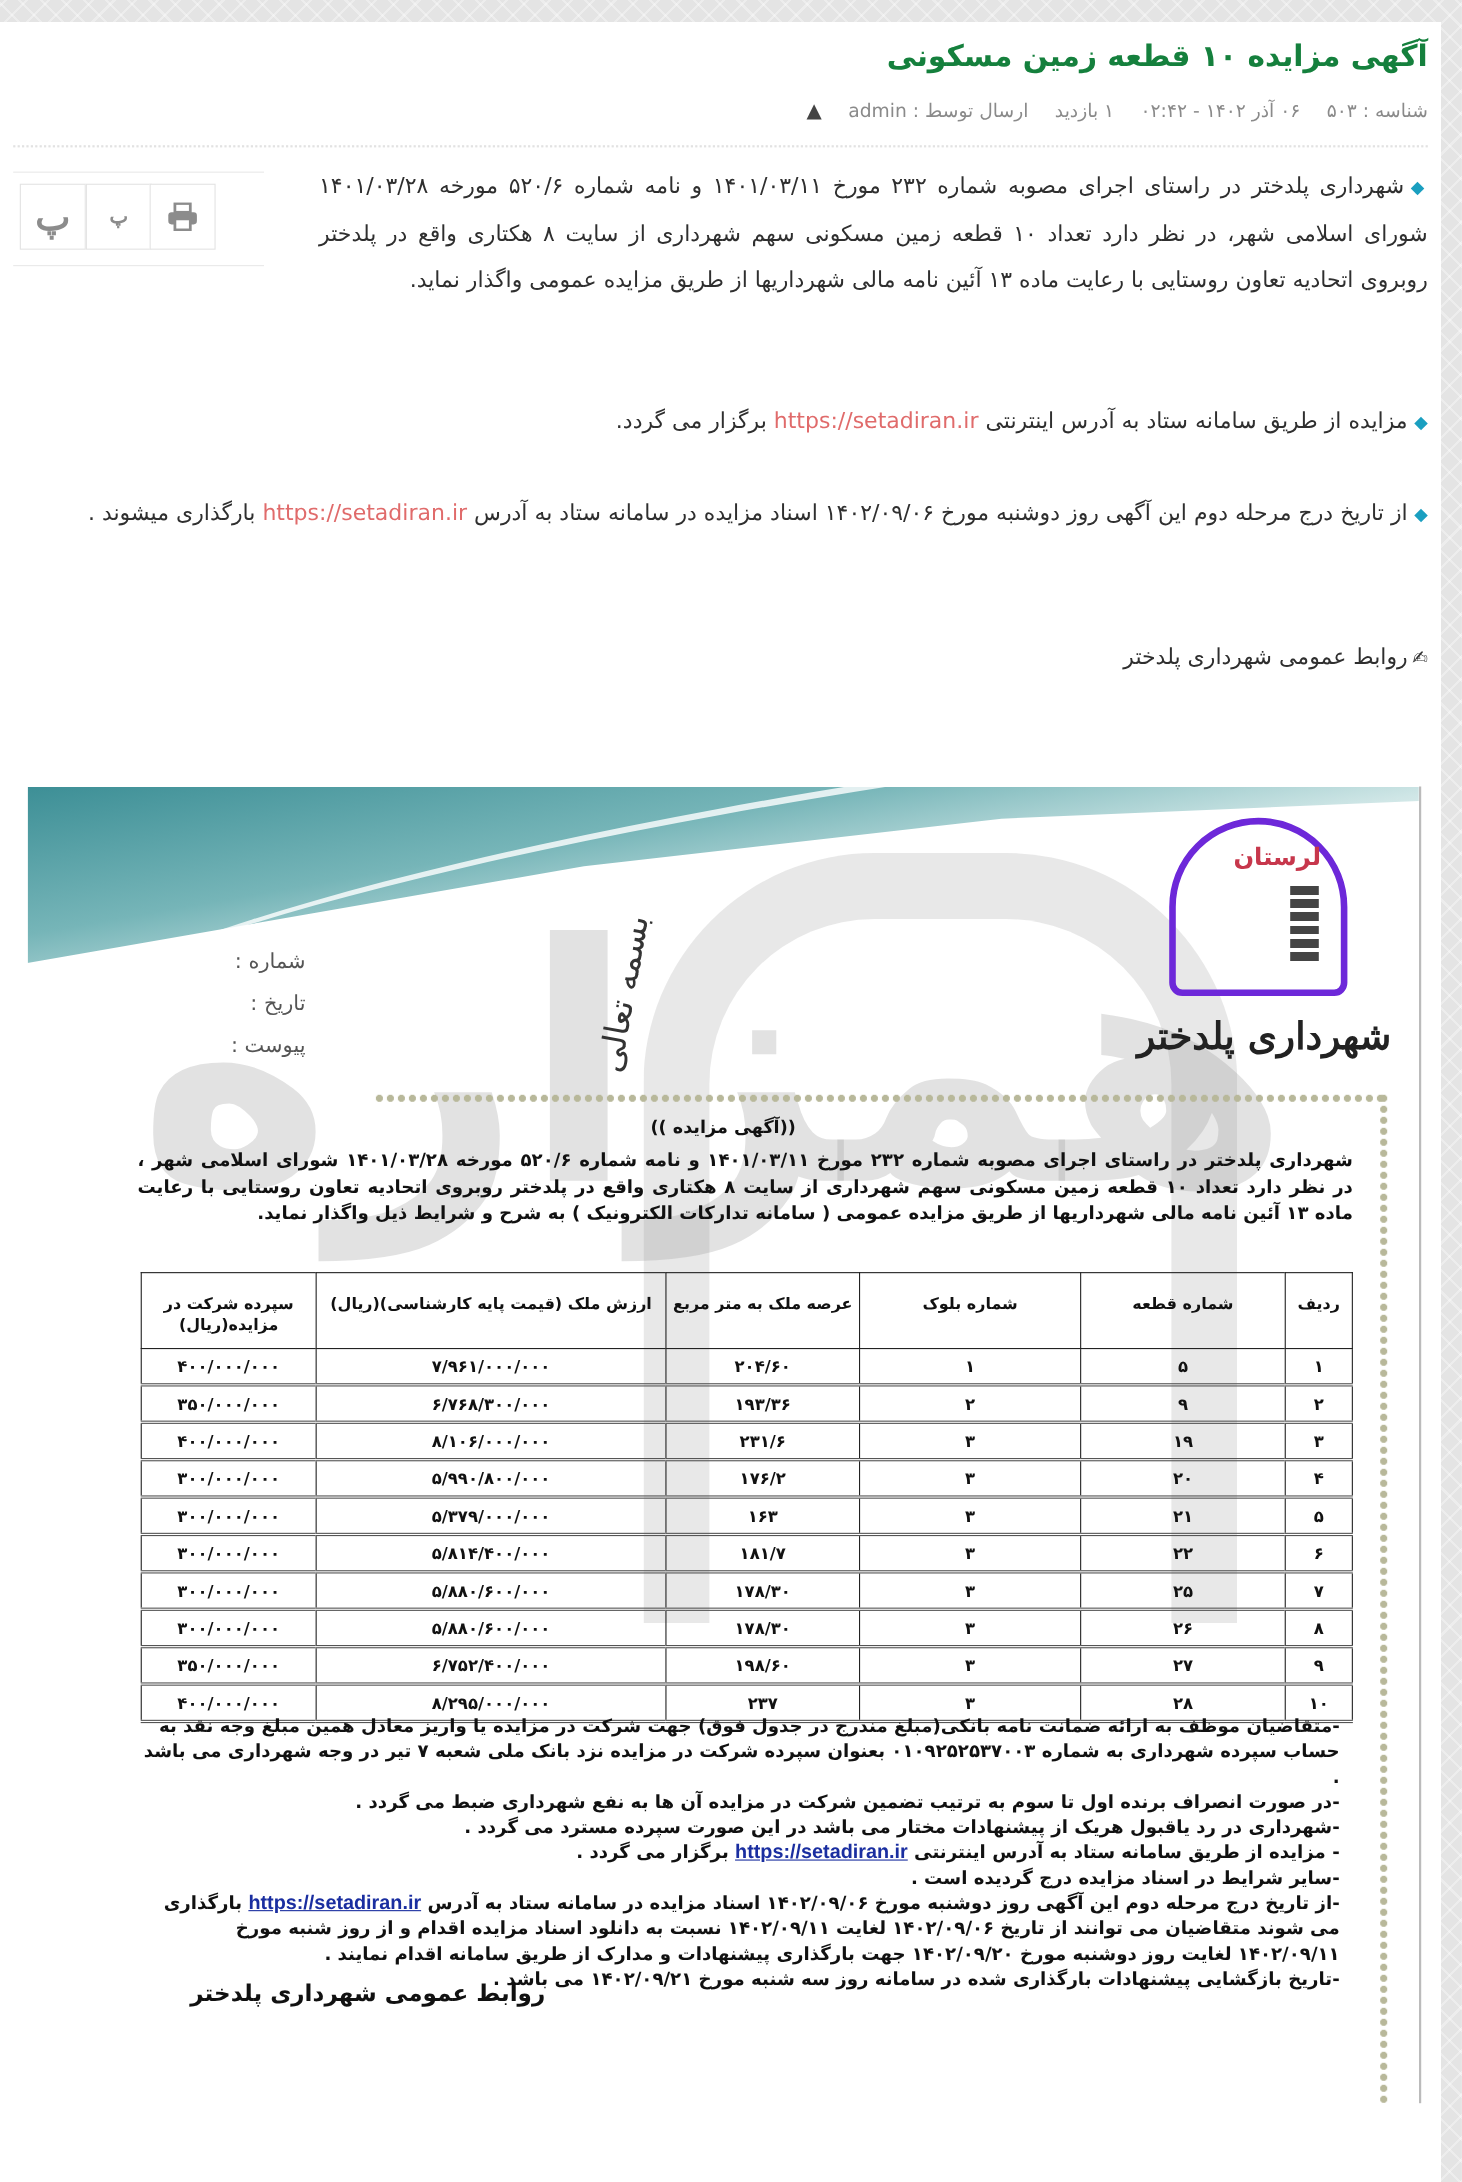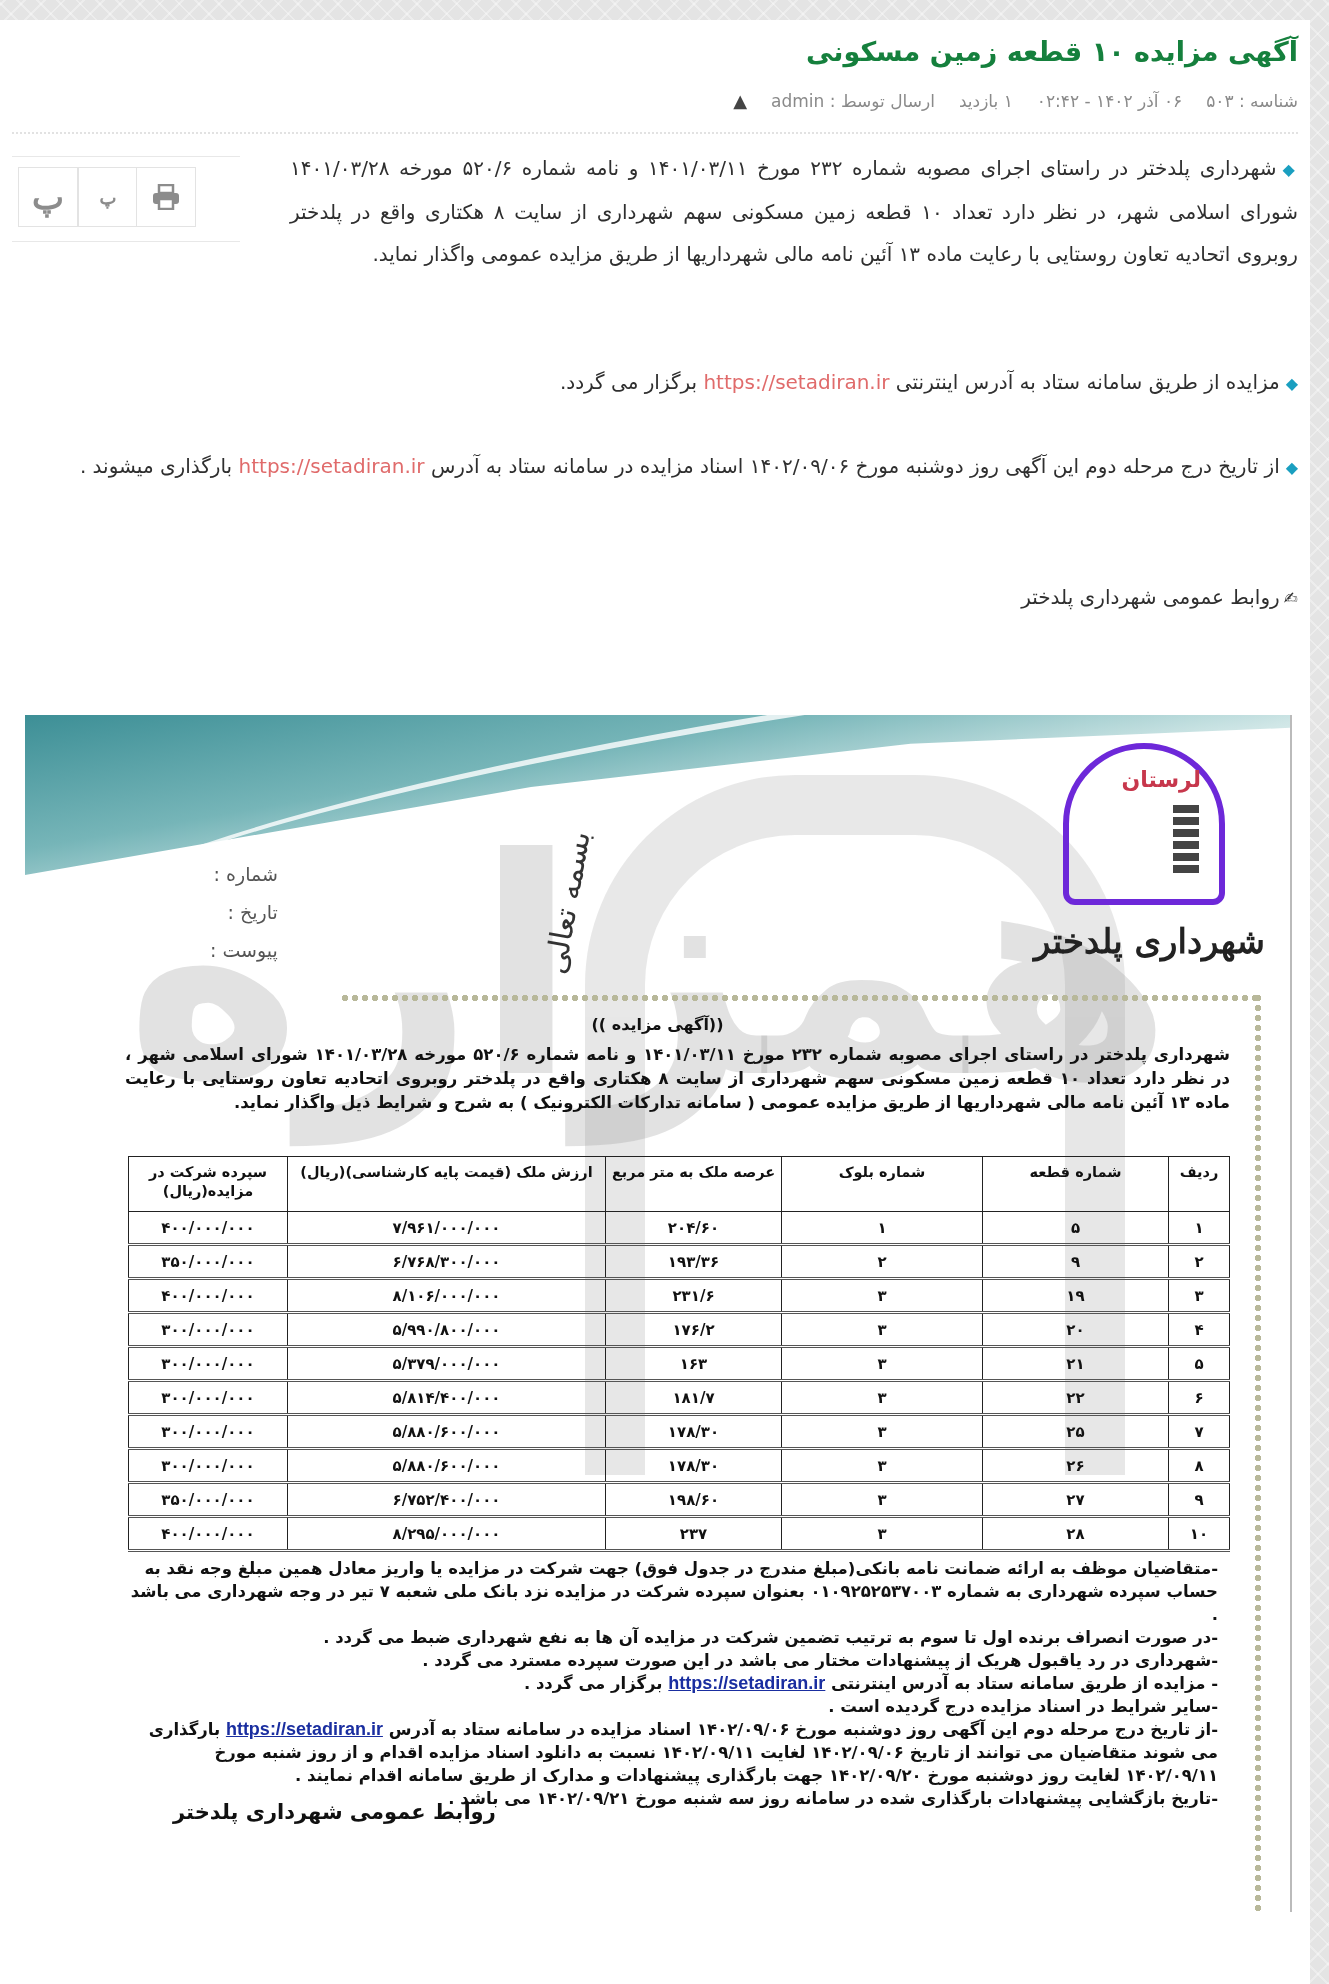--- a/index.html
+++ b/index.html
@@ -115,21 +115,21 @@
     position:absolute; left:100px; right:60px; top:328px; margin:0;
     font-size:16.5px; font-weight:bold; color:#111; line-height:24px; text-align:justify;
   }
   table.lots {
     position:absolute; left:103px; top:441px; width:1102px;
     border-collapse:collapse; direction:rtl; font-size:15px; font-weight:bold; color:#111;
   }
   .lots th, .lots td {
     border:1.5px solid #222; text-align:center; padding:0;
   }
-  .lots th { height:48px; font-size:14.5px; line-height:19px; vertical-align:top; padding-top:6px; }
+  .lots th { height:48px; font-size:14.5px; line-height:19px; vertical-align:top; padding-top:20px; }
   .lots td { height:31px; border-bottom:3px double #555; }
   .conds {
     position:absolute; left:100px; right:72px; top:842px; margin:0;
     font-size:16.5px; font-weight:bold; color:#111; line-height:23px;
   }
   .conds p { margin:0; }
   .scan-link { color:#1a2ea0; text-decoration:underline; direction:ltr; unicode-bidi:embed; font-family:"Liberation Sans", sans-serif; font-size:18px; }
   .scan-sig {
     position:absolute; left:148px; top:1085px; font-size:21px; font-weight:bold; color:#111;
   }

